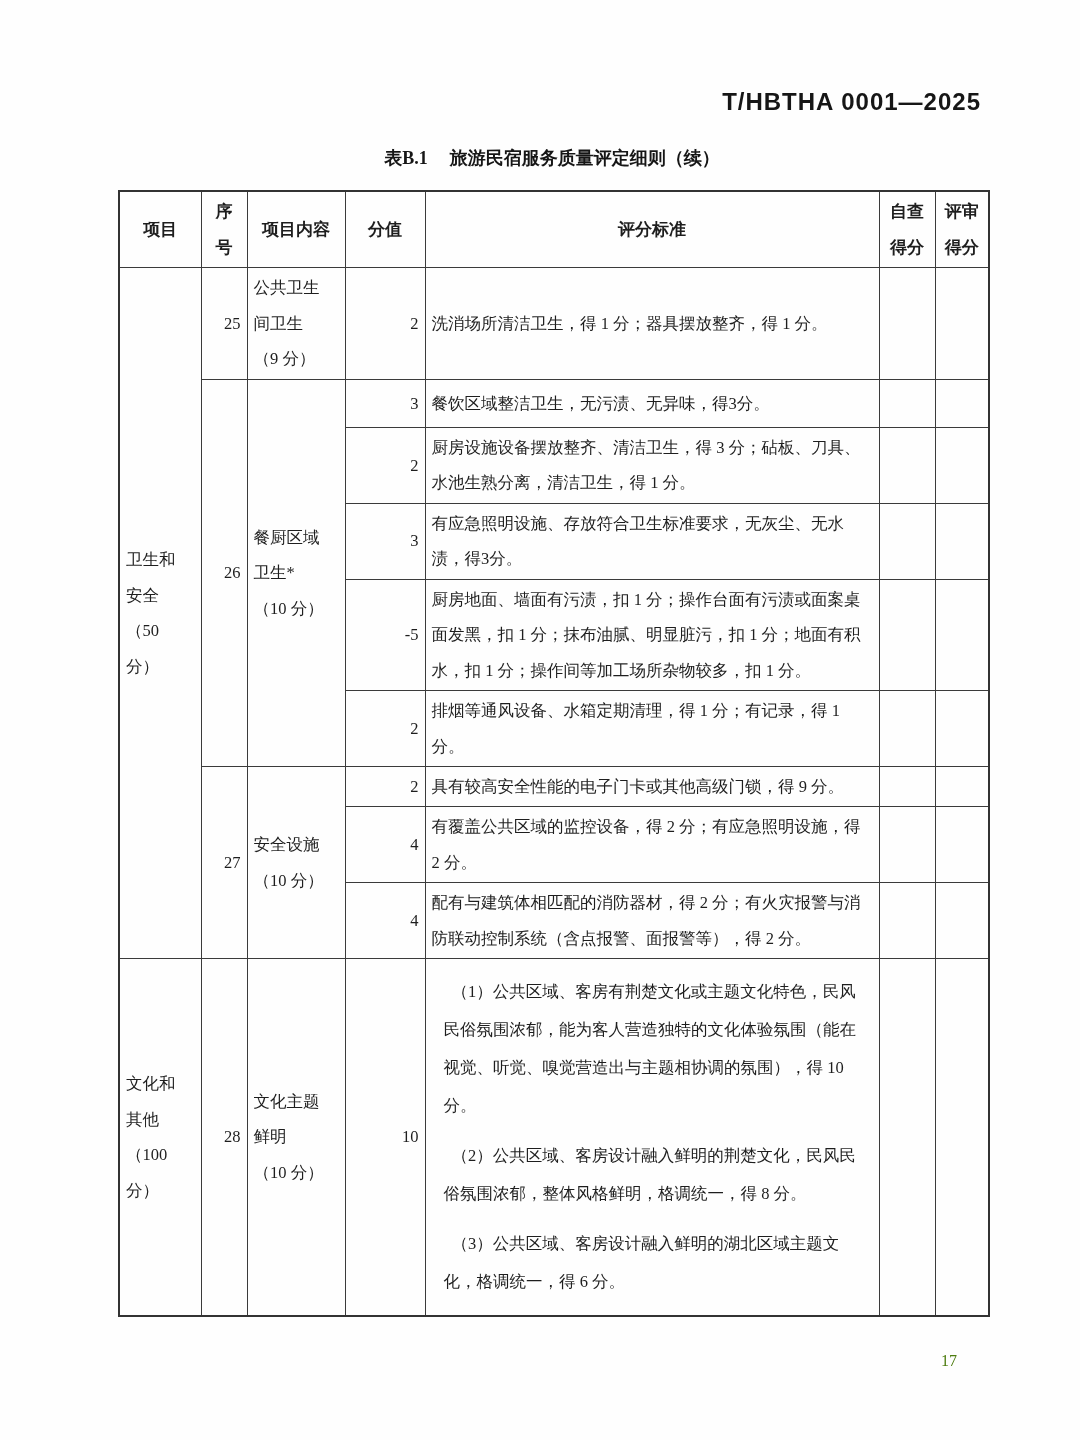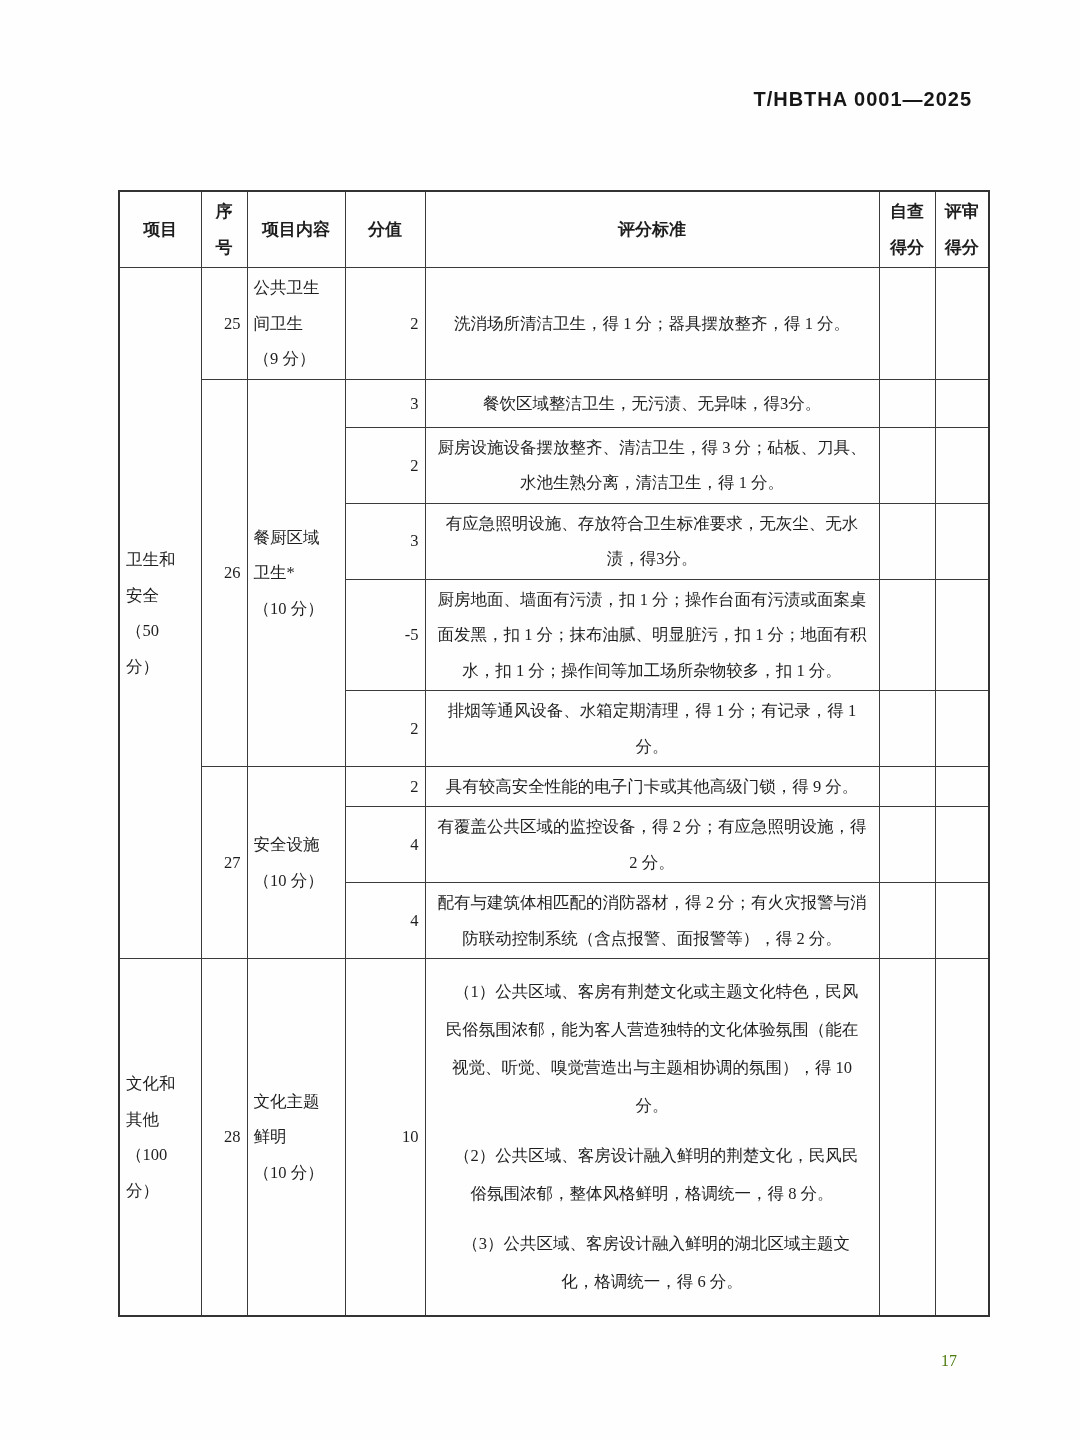--- a/index.html
+++ b/index.html
@@ -5,23 +5,23 @@
   html,body{margin:0;padding:0;background:#ffffff;}
   .page{
     position:relative;
     width:1080px;height:1440px;
     background:#fefefe;
     font-family:"Liberation Serif","DejaVu Serif",serif;
     color:#1e1e1e;
     overflow:hidden;
   }
   .doc-code{
-    position:absolute;top:88px;right:108px;
+    position:absolute;top:88px;right:99px;
     font-family:"Liberation Sans","DejaVu Sans",sans-serif;
-    font-weight:bold;font-size:20px;letter-spacing:1px;color:#161616;
+    font-weight:bold;font-size:24px;letter-spacing:1px;color:#161616;
   }
   .table-title{
     position:absolute;top:146px;left:118px;width:868px;
     text-align:center;font-weight:bold;font-size:18px;color:#161616;
   }
   .table-title .gap{display:inline-block;width:22px;}
   table.eval{
     position:absolute;left:118px;top:190px;
     width:868px;
     border-collapse:collapse;
@@ -35,35 +35,36 @@
     font-size:16.5px;
     line-height:2.15;
     box-sizing:border-box;
   }
   table.eval th{
     font-weight:bold;font-size:17px;text-align:center;line-height:2.1;
   }
   .c{text-align:right;}
   .prelines{white-space:pre-line;text-align:left;line-height:2.3;}
   td.criteria{
-    text-align:center;padding-left:12px;padding-right:8px;line-height:2.18;
+    text-align:left;padding-left:12px;padding-right:8px;line-height:2.18;
   }
   td.criteria p{margin:12px;text-indent:8px;line-height:2.3;}
   .page-number{
     position:absolute;top:1352px;right:123px;
     font-size:16px;color:#4d7c0f;
   }
 </style>
 </head>
 <body>
 
 <div class="page">
 
   <div class="doc-code">T/HBTHA 0001—2025</div>
 
+  <div class="table-title"><span>表B.1</span><span class="gap"></span><span>旅游民宿服务质量评定细则（续）</span></div>
 
   <table class="eval">
     <colgroup>
       <col style="width:82px">
         <col style="width:46px">
         <col style="width:98px">
       <col style="width:80px">
         <col style="width:454px">
         <col style="width:56px">
         <col style="width:54px">

